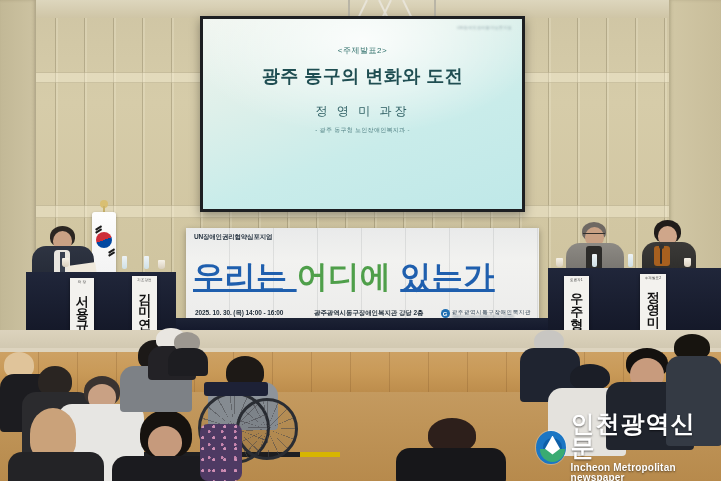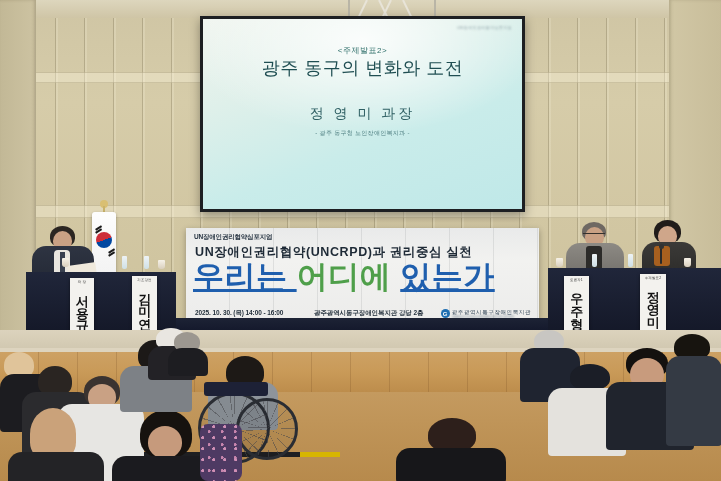--- a/index.html
+++ b/index.html
@@ -50,22 +50,22 @@
         background:#1d1f22;padding:3px;box-sizing:border-box;box-shadow:0 4px 10px rgba(0,0,0,.35);}
   .slide{position:relative;width:100%;height:100%;box-sizing:border-box;overflow:hidden;
         background:linear-gradient(160deg,#f0f5ef 0%,#dff0ea 30%,#c9ecea 62%,#bfe8e8 100%);
         display:flex;flex-direction:column;align-items:center;}
   .slide-glow{position:absolute;left:-10%;top:-25%;width:120%;height:90%;
         background:radial-gradient(ellipse at 50% 40%,rgba(255,255,255,.85),rgba(255,255,255,0) 65%);}
   .slide-topbar{position:absolute;right:10px;top:6px;font-size:4px;color:#7a8f96;letter-spacing:.4px;
         opacity:.85;white-space:nowrap;}
   .slide-kicker{position:relative;margin-top:26px;font-size:8px;color:#2f6f6a;letter-spacing:.5px;}
   .slide-t1{position:relative;margin-top:10px;font-size:18px;font-weight:bold;color:#1f4e52;letter-spacing:.5px;}
-  .slide-t2{position:relative;font-size:18px;font-weight:normal;color:#1f4e52;letter-spacing:.5px;}
-  .slide-pres{position:relative;margin-top:25px;font-size:14px;color:#2e5f63;letter-spacing:3px;}
+  .slide-t2{position:relative;margin-top:8px;font-size:18px;font-weight:bold;color:#1f4e52;letter-spacing:.5px;}
+  .slide-pres{position:relative;margin-top:15px;font-size:12px;color:#2e5f63;letter-spacing:3px;}
   .slide-org{position:relative;margin-top:6px;font-size:6px;color:#4d7e81;letter-spacing:.3px;}
 
   
   .banner{position:absolute;left:186px;top:228px;width:353px;height:94px;
         background:linear-gradient(180deg,#e9eaea 0%,#f2f2f0 35%,#ececeb 100%);
         box-shadow:0 2px 6px rgba(0,0,0,.3);overflow:hidden;}
   .banner-seams{position:absolute;inset:0;
         background:repeating-linear-gradient(90deg,rgba(0,0,0,0) 0 43px,rgba(120,125,128,.16) 43px 44px);}
   .banner-head{position:absolute;left:8px;top:5px;font-size:6.5px;font-weight:bold;color:#23313f;letter-spacing:-.2px;}
   .banner-l1{position:absolute;left:9px;top:16px;width:336px;text-align:left;
@@ -221,21 +221,20 @@
       <div class="flag-bar" style="left:3px;top:15px;"></div>
       <div class="flag-bar" style="left:3px;top:18px;"></div>
       <div class="flag-bar" style="left:16px;top:38px;"></div>
       <div class="flag-bar" style="left:16px;top:41px;"></div>
     </div>
   </div>
 
   <div class="banner soft">
     <div class="banner-seams"></div>
     <div class="banner-head">UN장애인권리협약심포지엄</div>
-    <div class="banner-l1">UN장애인권리협약(UNCRPD)과 권리중심 실천</div>
     <div class="banner-l2">
       <span class="bl-blue">우리는 </span><span class="bl-green">어디에 </span><span class="bl-blue">있는가</span>
     </div>
     <div class="banner-foot">
       <span class="bf-date">2025. 10. 30. (목) 14:00 - 16:00</span>
       <span class="bf-place">광주광역시동구장애인복지관 강당 2층</span>
       <span class="bf-logo">
         <span class="bf-mark">G</span>
         <span style="display:flex;flex-direction:column;">
           <span class="bf-logotext">광주광역시동구장애인복지관</span>
@@ -373,14 +372,24 @@
   </div>
   <div class="aud soft" style="left:666px;top:334px;width:56px;height:110px;">
     <div class="hair" style="left:8px;top:0;width:36px;height:26px;background:#17140f;"></div>
     <div class="torso" style="left:0;top:22px;width:56px;height:90px;background:#343a44;"></div>
   </div>
   <div class="aud soft" style="left:396px;top:418px;width:110px;height:63px;">
     <div class="hair" style="left:32px;top:0;width:48px;height:34px;background:#2d1f1b;"></div>
     <div class="torso" style="left:0;top:30px;width:110px;height:35px;background:#17171a;"></div>
   </div>
 
+  <div class="watermark">
+    <div class="wm-logo">
+      <div class="wm-green"></div>
+      <div class="wm-nib"></div>
+    </div>
+    <div class="wm-text">
+      <span class="wm-kr">인천광역신문</span>
+      <span class="wm-en">Incheon Metropolitan newspaper</span>
+    </div>
+  </div>
 
 </div>
 
 </body></html>

